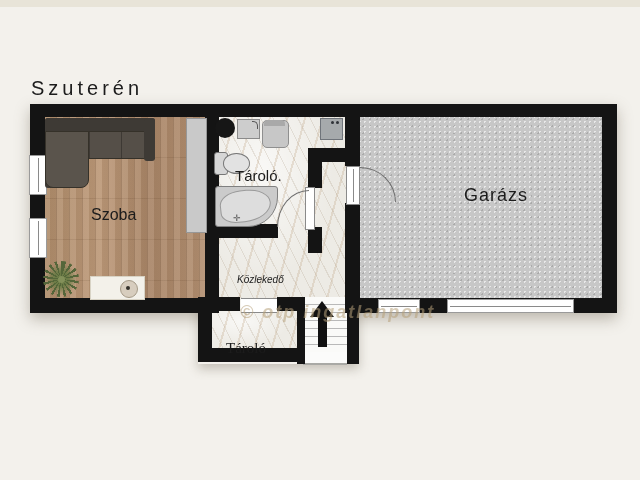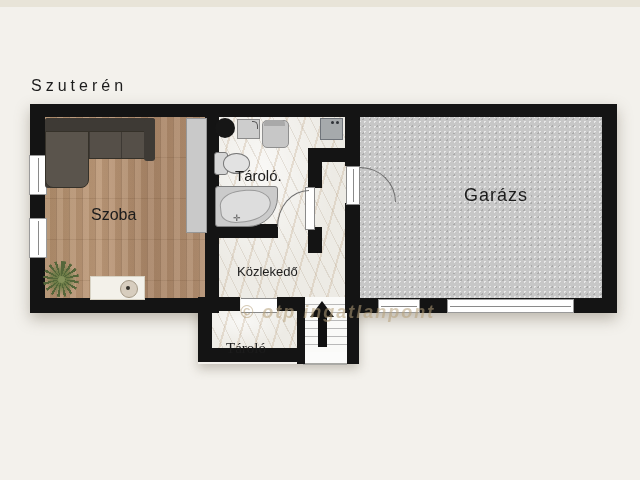--- a/index.html
+++ b/index.html
@@ -4,21 +4,21 @@
 <style>
   html,body{margin:0;padding:0;}
   body{
     width:640px;height:480px;position:relative;overflow:hidden;
     background:#f3f1ec;
     font-family:"Liberation Sans", sans-serif;
   }
   .abs{position:absolute;}
   .topstrip{left:0;top:0;width:640px;height:7px;background:#e8e4d8;}
   .title{
-    left:31px;top:77px;font-size:16px;color:#3a3a3a;letter-spacing:4px;
+    left:31px;top:77px;font-size:20px;color:#3a3a3a;letter-spacing:4px;
   }
   .shadow-main{left:30px;top:104px;width:587px;height:209px;
     box-shadow:0 6px 14px rgba(100,90,70,.38);}
   .shadow-ext{left:198px;top:300px;width:161px;height:64px;
     box-shadow:0 5px 10px rgba(100,90,70,.32);}
   .wall{background:#141414;}
   
   .floor-wood{
     background-color:#b29070;
     background-image:
@@ -173,17 +173,17 @@
 <div class="abs washer-dot" style="left:331px;top:121px;width:3px;height:3px;"></div>
 <div class="abs washer-dot" style="left:336px;top:121px;width:3px;height:3px;"></div>
 <div class="abs toilet-tank" style="left:214px;top:152px;width:12px;height:21px;"></div>
 <div class="abs toilet-bowl" style="left:223px;top:153px;width:25px;height:19px;"></div>
 <div class="abs tub" style="left:215px;top:186px;width:61px;height:39px;"></div>
 <div class="abs tub-inner" style="left:220px;top:190px;width:49px;height:30px;"></div>
 <div class="abs drain" style="left:233px;top:214px;">✛</div>
 
 <div class="abs label" style="left:91px;top:206px;font-size:16px;">Szoba</div>
 <div class="abs label" style="left:235px;top:167px;font-size:15px;">Tároló.</div>
-<div class="abs label" style="left:237px;top:264px;font-size:13px;">Közlekedő</div>
+<div class="abs label" style="left:237px;top:274px;font-size:10px;font-style:italic;">Közlekedő</div>
 <div class="abs label" style="left:226px;top:340px;font-size:15px;font-family:Liberation Serif, serif;">Tároló</div>
 <div class="abs label" style="left:464px;top:185px;font-size:18px;letter-spacing:1px;">Garázs</div>
 
 <div class="abs watermark" style="left:240px;top:302px;font-style:italic;">© otp ingatlanpont</div>
 
 </body></html>

